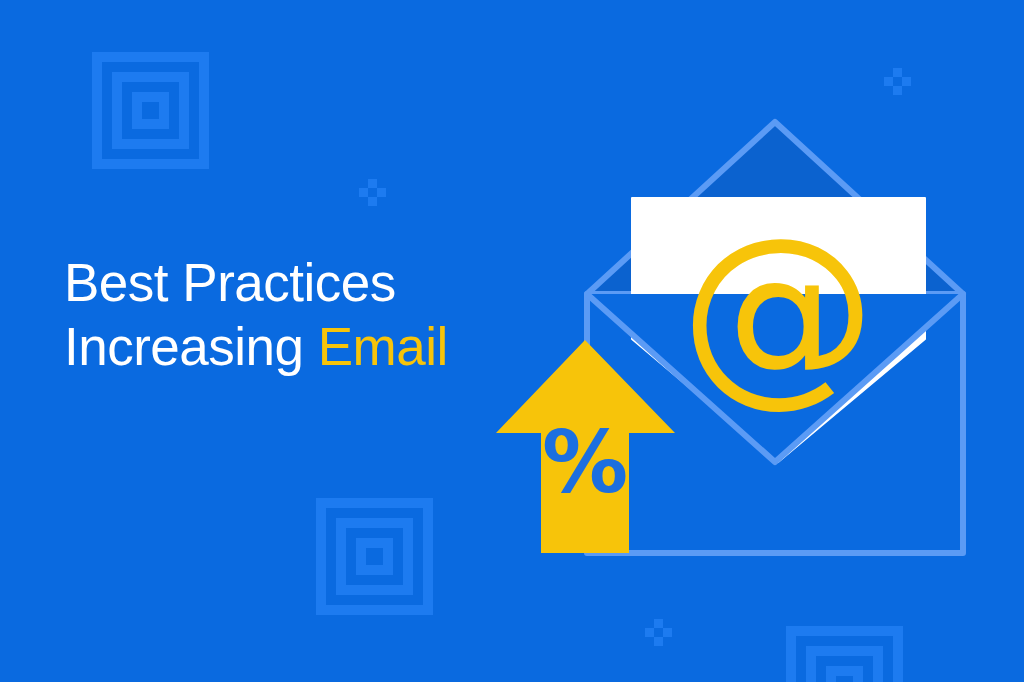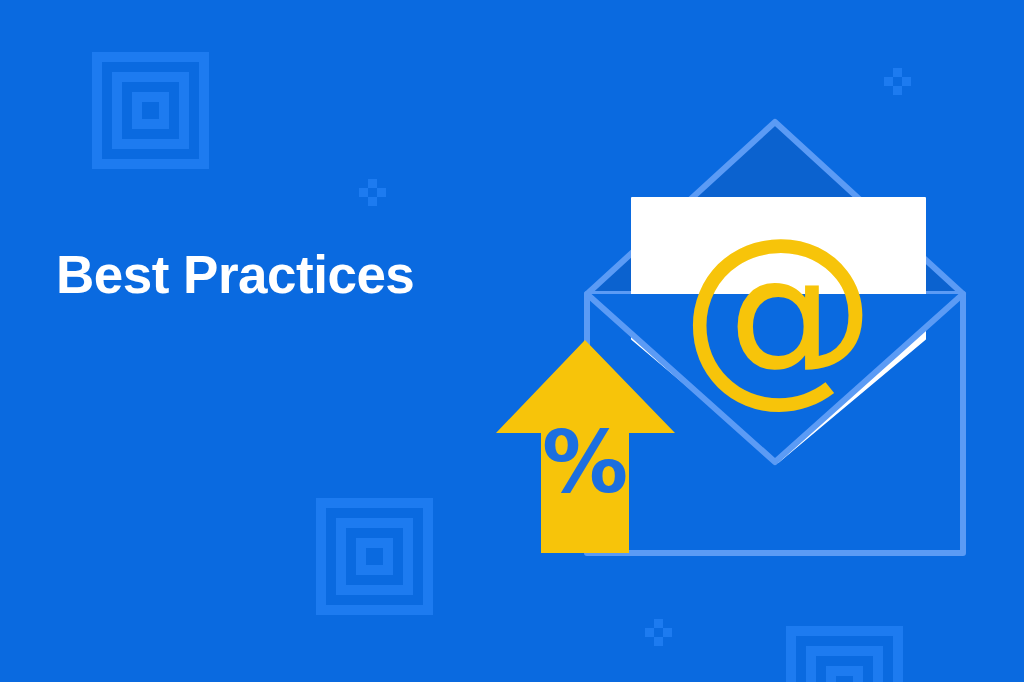--- a/index.html
+++ b/index.html
@@ -25,24 +25,24 @@
     display: block;
   }
   #bg-svg { z-index: 1; }
   #art-svg { z-index: 2; }
 
   #headline {
     position: absolute;
     left: 56px;
     top: 243px;
     z-index: 5;
-    margin: 0;
+    margin: 8px;
     font-size: 53px;
     line-height: 64px;
-    font-weight: bold;
+    font-weight: normal;
     letter-spacing: -0.5px;
     color: #ffffff;
     width: 470px;
   }
   #headline .line { display: block; white-space: nowrap; }
   #headline .accent { color: #f7c40a; }
   .white-txt { color: #ffffff; }
 </style>
 </head>
 <body>
@@ -106,15 +106,18 @@
 
     <polygon points="585,340 675,433 629,433 629,553 541,553 541,433 496,433" fill="#f7c40a"></polygon>
 
     <text x="585" y="492" font-family="'DejaVu Sans', sans-serif" font-size="86" font-weight="bold" fill="#1c6fe0" text-anchor="middle">%</text>
   </svg>
 
   <h1 id="headline">
     <span class="line">
       <span class="white-txt">Best Practices</span>
     </span>
+    <span class="line">
+      <span class="white-txt">Increasing </span><span class="accent">Email</span>
+    </span>
   </h1>
 
 </div>
 
 </body></html>

